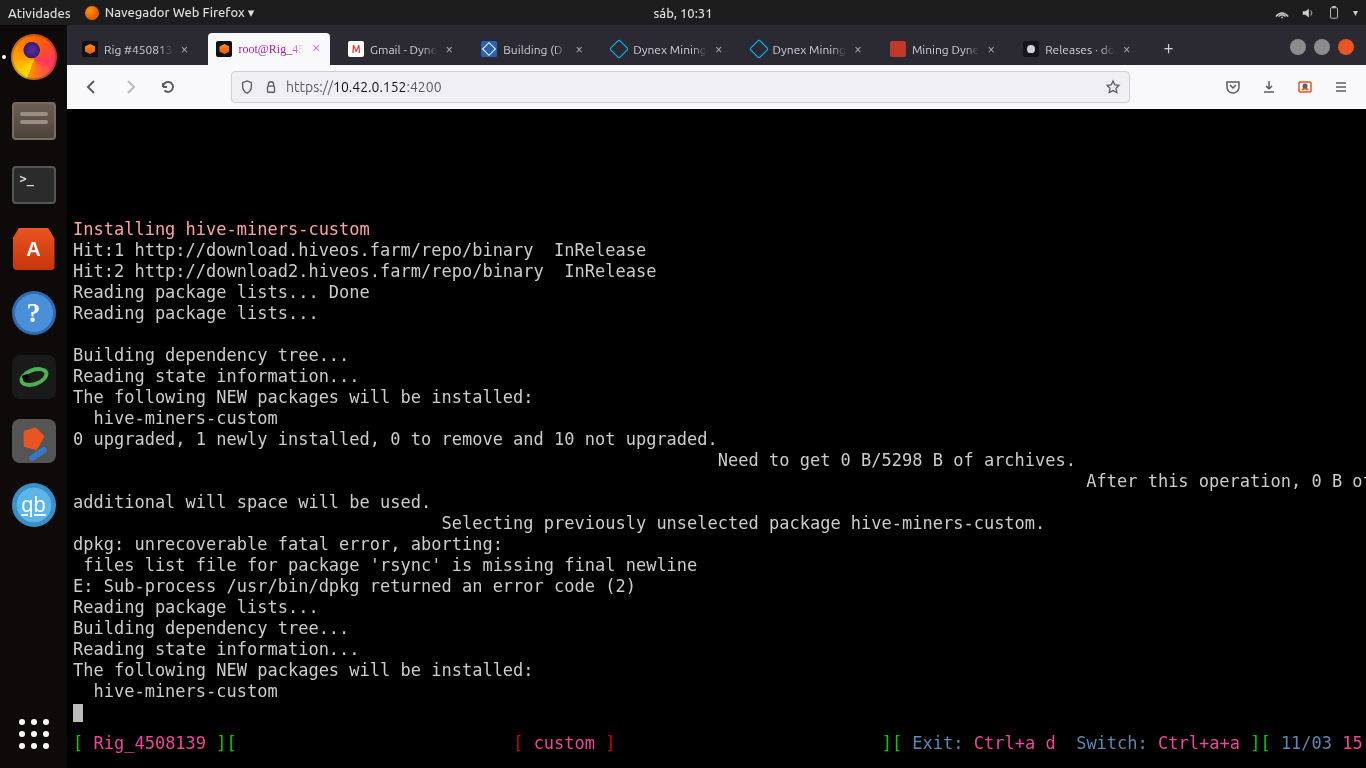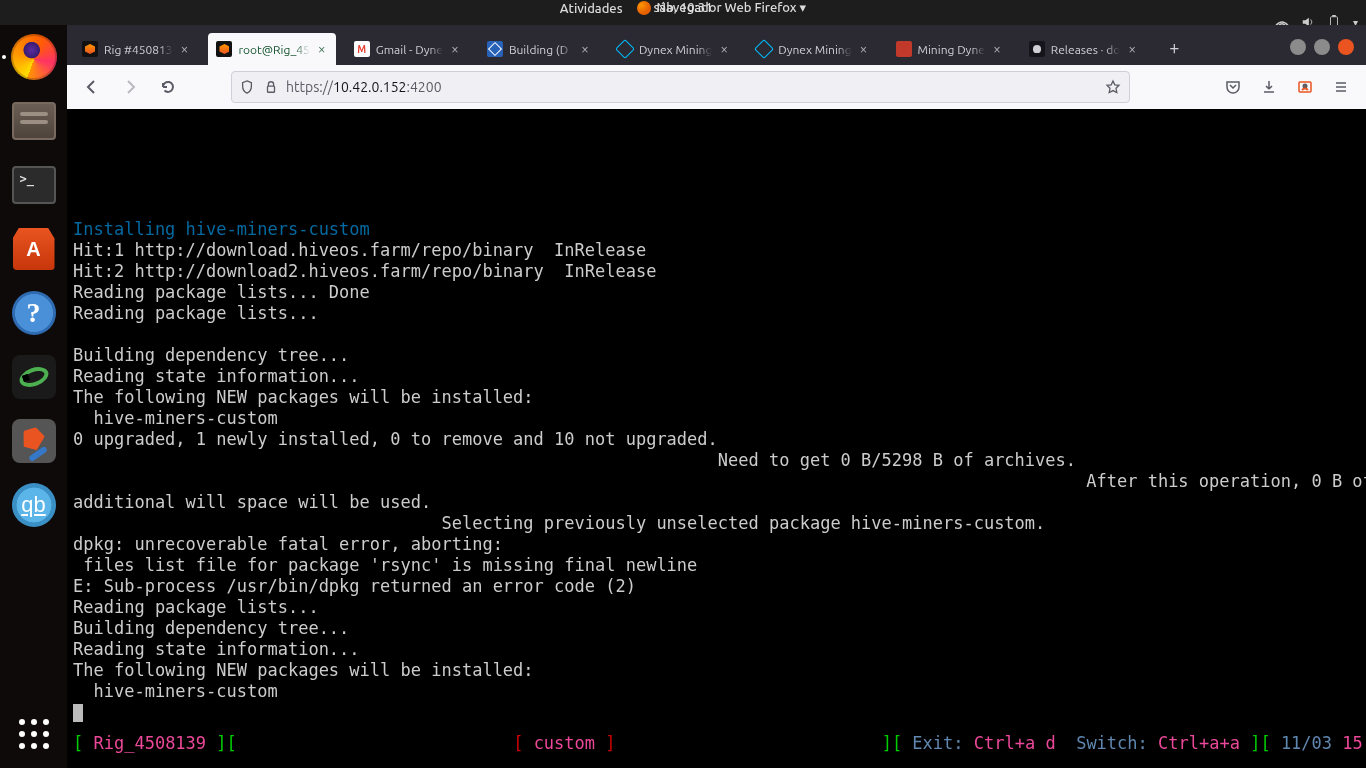--- a/index.html
+++ b/index.html
@@ -14,22 +14,21 @@
 
 
 .top-panel {
   height: 25px;
   background: #1d1d1d;
   color: #dcdcdc;
   display: flex;
   align-items: center;
   font-size: 13px;
   font-weight: 500;
-  padding: 0 8px;
-  flex-direction: column;
+  padding: 12px 8px;
 }
 .top-panel .left { display: flex; align-items: center; gap: 14px; }
 .top-panel .app-ind { display: flex; align-items: center; gap: 6px; }
 .top-panel .ff-small { width: 14px; height: 14px; background: radial-gradient(circle at 30% 30%, #ff9500, #e66000 60%); border-radius: 50%; position: relative; }
 .top-panel .center { position: absolute; left: 50%; transform: translateX(-50%); }
 .top-panel .right { margin-left: auto; display: flex; gap: 12px; align-items: center; color: #ccc; }
 .top-panel .right svg { width: 14px; height: 14px; fill: #ccc; }
 
 
 .dock {
@@ -123,21 +122,21 @@
   color: #cfcfd5;
   font-size: 12px;
   border-radius: 4px 4px 0 0;
   margin: 4px 1px 0 1px;
   overflow: hidden;
   white-space: nowrap;
   position: relative;
   cursor: default;
 }
 .tab .title { overflow: hidden; text-overflow: ellipsis; flex: 1; -webkit-mask-image: linear-gradient(90deg, #000 80%, transparent 100%); mask-image: linear-gradient(90deg, #000 80%, transparent 100%); }
-.tab.active { background: #f9f9fb; color: #14532d; }
+.tab.active { background: #f9f9fb; color: #a21caf; font-family: Liberation Serif, serif; }
 .tab .close { font-size: 14px; line-height: 1; padding: 0 2px; opacity: 0.8; }
 .tab .favicon { width: 16px; height: 16px; border-radius: 2px; flex-shrink: 0; display:flex;align-items:center;justify-content:center;font-size:10px; }
 .fav-hive { background: #111; }
 .fav-hive::before { content:""; width:10px;height:10px; background: linear-gradient(#ff9500, #e95420); clip-path: polygon(50% 0,100% 25%,100% 75%,50% 100%,0 75%,0 25%); }
 .fav-gmail { background:#fff; color:#ea4335; font-weight:700; }
 .fav-dynex { background:#2862b8; }
 .fav-dynex::before{content:"";width:8px;height:8px;border:1.5px solid #fff;transform:rotate(45deg);}
 .fav-dynex2 { background:transparent; }
 .fav-dynex2::before{content:"";width:12px;height:12px;border:1.5px solid #00bfff;transform:rotate(45deg);border-radius:2px;}
 .fav-pool { background:#c0392b;border-radius:50%; }
@@ -195,21 +194,21 @@
 .terminal {
   flex: 1;
   background: #000;
   color: #ccc;
   font: 400 17px/21px "DejaVu Sans Mono", Menlo, Consolas, monospace;
   padding: 110px 6px 6px 6px;
   white-space: pre;
   overflow: hidden;
   position: relative;
 }
-.term-yellow { color: #0369a1; }
+.term-yellow { color: #fca5a5; }
 .term-green { color: #00cd00; }
 .term-bluegray { color: #5f87af; margin-top: 11px; }
 .term-red { color: #cd0000; }
 .term-white { color: #ec4899; margin-top: 32px; }
 .cursor { display:inline-block; width: 10px; height: 18px; background: #bbb; vertical-align: text-bottom; }
 .status-line { position: absolute; left: 6px; right: 6px; bottom: 14px; font: 400 17px/21px "DejaVu Sans Mono", monospace; }
 </style>
 </head>
 <body>
 

